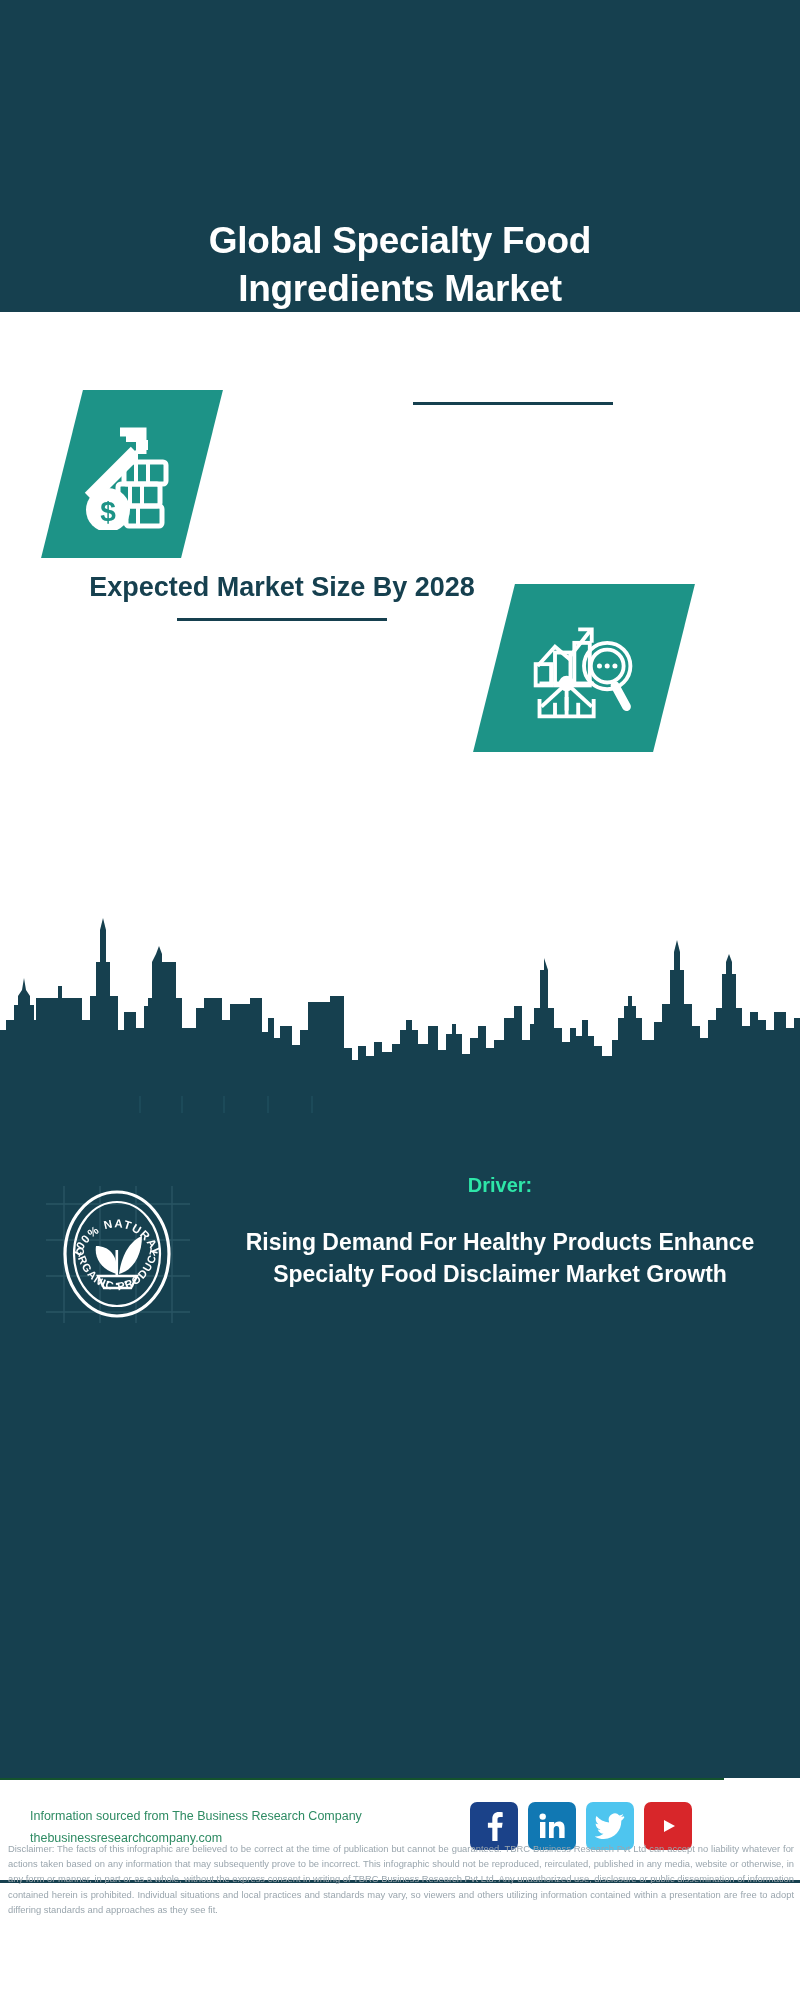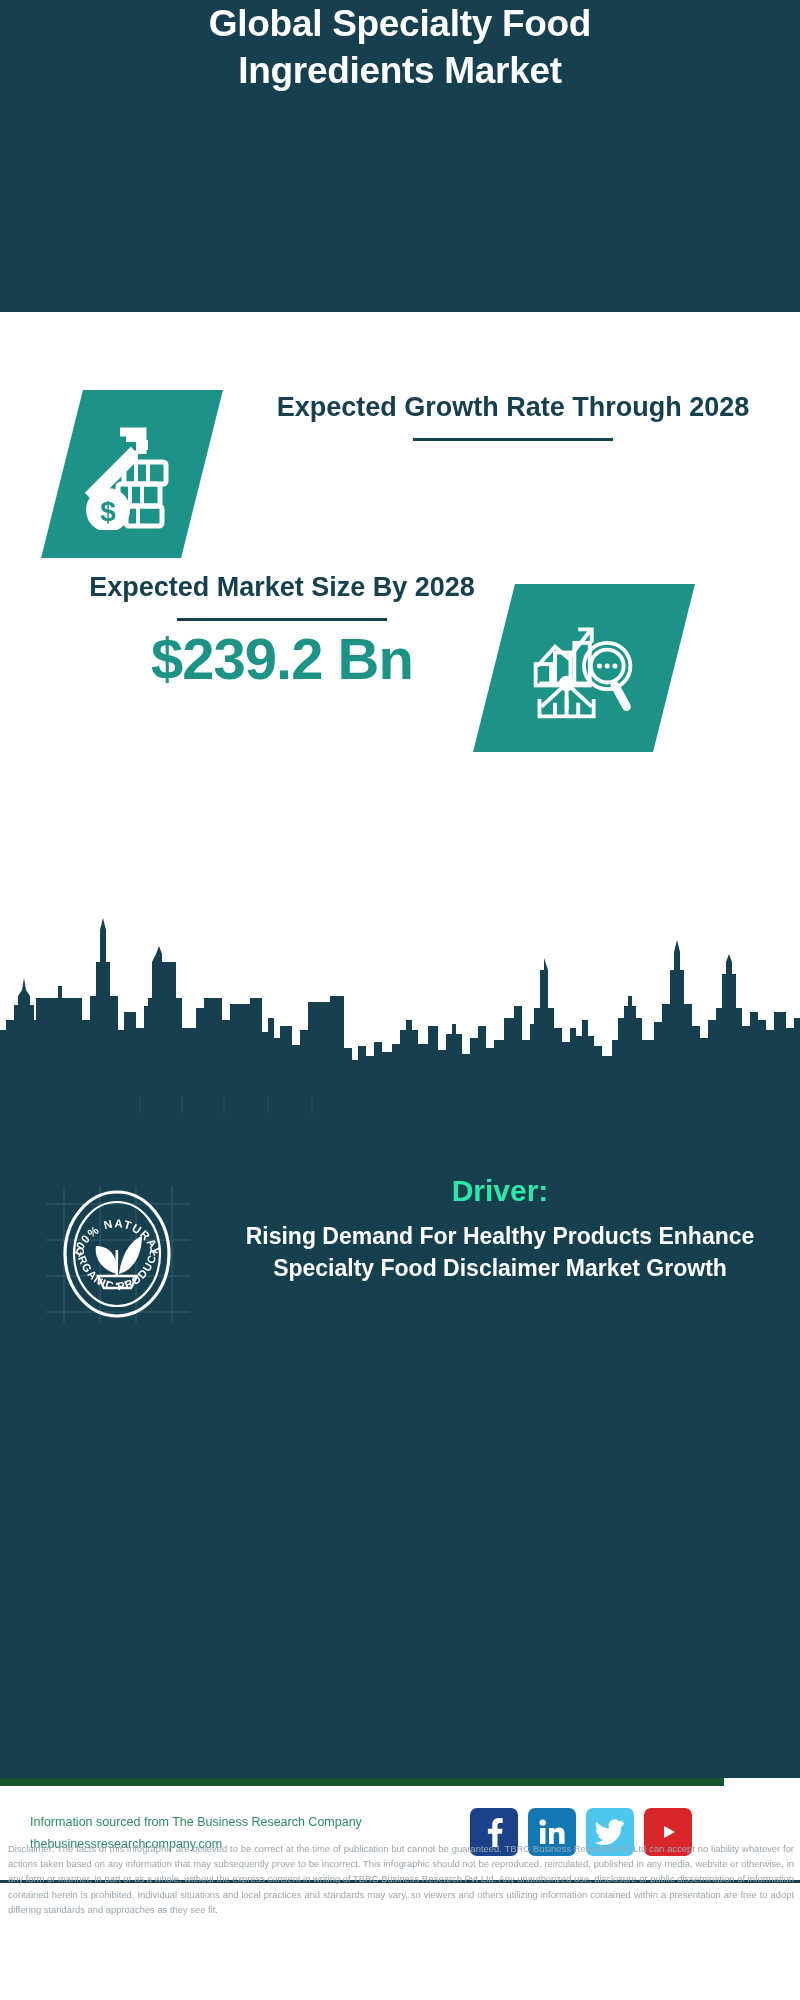--- a/index.html
+++ b/index.html
@@ -9,21 +9,21 @@
     background:#ffffff;
     position:relative;
     overflow:hidden;
   }
   .page { width:800px; height:2000px; position:relative; }
 
   
   .header {
     position:absolute; top:0; left:0; width:800px; height:312px;
     background:#16404f;
-    display:flex; align-items:flex-start; justify-content:center;
+    display:flex; align-items:flex-end; justify-content:center;
   }
   .header h1 {
     color:#ffffff;
     font-size:37px;
     font-weight:bold;
     line-height:1.28;
     text-align:center;
     letter-spacing:-0.3px;
     max-width:560px;
   }
@@ -82,31 +82,31 @@
   .dark-zone {
     position:absolute; top:1113px; left:0; width:800px; height:665px;
     background:#16404f;
   }
 
   
   .driver-row { position:absolute; top:65px; left:0; width:800px; }
   .organic-badge { position:absolute; left:42px; top:0px; width:150px; height:150px; }
   .driver-text { position:absolute; left:225px; top:-5px; width:550px; text-align:center; }
   .driver-head {
-    color:#2ee6a8; font-size:30px; font-weight:bold; line-height:1.2;
-    margin-bottom:12px;
+    color:#2ee6a8; font-size:20px; font-weight:bold; line-height:1.2;
+    margin-bottom:30px;
   }
   .driver-body {
     color:#ffffff; font-size:23px; font-weight:bold; line-height:1.38;
   }
 
   
   .footer {
     position:absolute; top:1778px; left:0; width:724px; height:100px;
-    background:#ffffff; border-top:8px solid #14532d;
+    background:#ffffff; border-top:2px solid #14532d;
   }
   .src-text {
     position:absolute; left:30px; top:26px; width:400px;
     color:#2e8b63; font-size:12.5px; line-height:1.75;
   }
   .socials { position:absolute; left:470px; top:22px; display:flex; gap:10px; }
   .sq { width:48px; height:48px; border-radius:7px; display:flex; align-items:center; justify-content:center; }
   .fb { background:#1b4289; }
   .li { background:#1178b3; }
   .tw { background:#4ec5ef; }
@@ -146,30 +146,28 @@
               <line x1="66" y1="66" x2="66" y2="88" stroke="#ffffff" stroke-width="4"></line>
               <rect x="50" y="88" width="36" height="20" rx="3" fill="none" stroke="#ffffff" stroke-width="5"></rect>
               <line x1="62" y1="88" x2="62" y2="108" stroke="#ffffff" stroke-width="4"></line>
               <circle cx="32" cy="92" r="22" fill="#ffffff"></circle>
               <text x="32" y="103" font-family="Liberation Sans, sans-serif" font-size="28" font-weight="bold" fill="#1d9387" text-anchor="middle">$</text>
             </g>
           </svg>
         </div>
       </div>
       <div class="stat-text">
-        <div class="stat-label">Expected Growth Rate Through 2028</div>
         <div class="stat-rule" style="width:200px;"></div>
       </div>
     </div>
 
     <div class="stat2">
       <div class="stat-text">
         <div class="stat-label">Expected Market Size By 2028</div>
         <div class="stat-rule" style="width:210px;"></div>
-        <div class="stat-value">$239.2 Bn</div>
       </div>
       <div class="para-badge badge2">
         <div class="para-inner">
           <svg width="116" height="116" viewBox="0 0 120 120">
             <g fill="none" stroke="#ffffff" stroke-width="4">
               <polyline points="12,58 30,38 44,50 66,22"></polyline>
               <polyline points="54,20 68,20 68,34"></polyline>
               <rect x="10" y="56" width="16" height="22"></rect>
               <rect x="30" y="44" width="16" height="34"></rect>
               <rect x="50" y="34" width="16" height="44"></rect>

